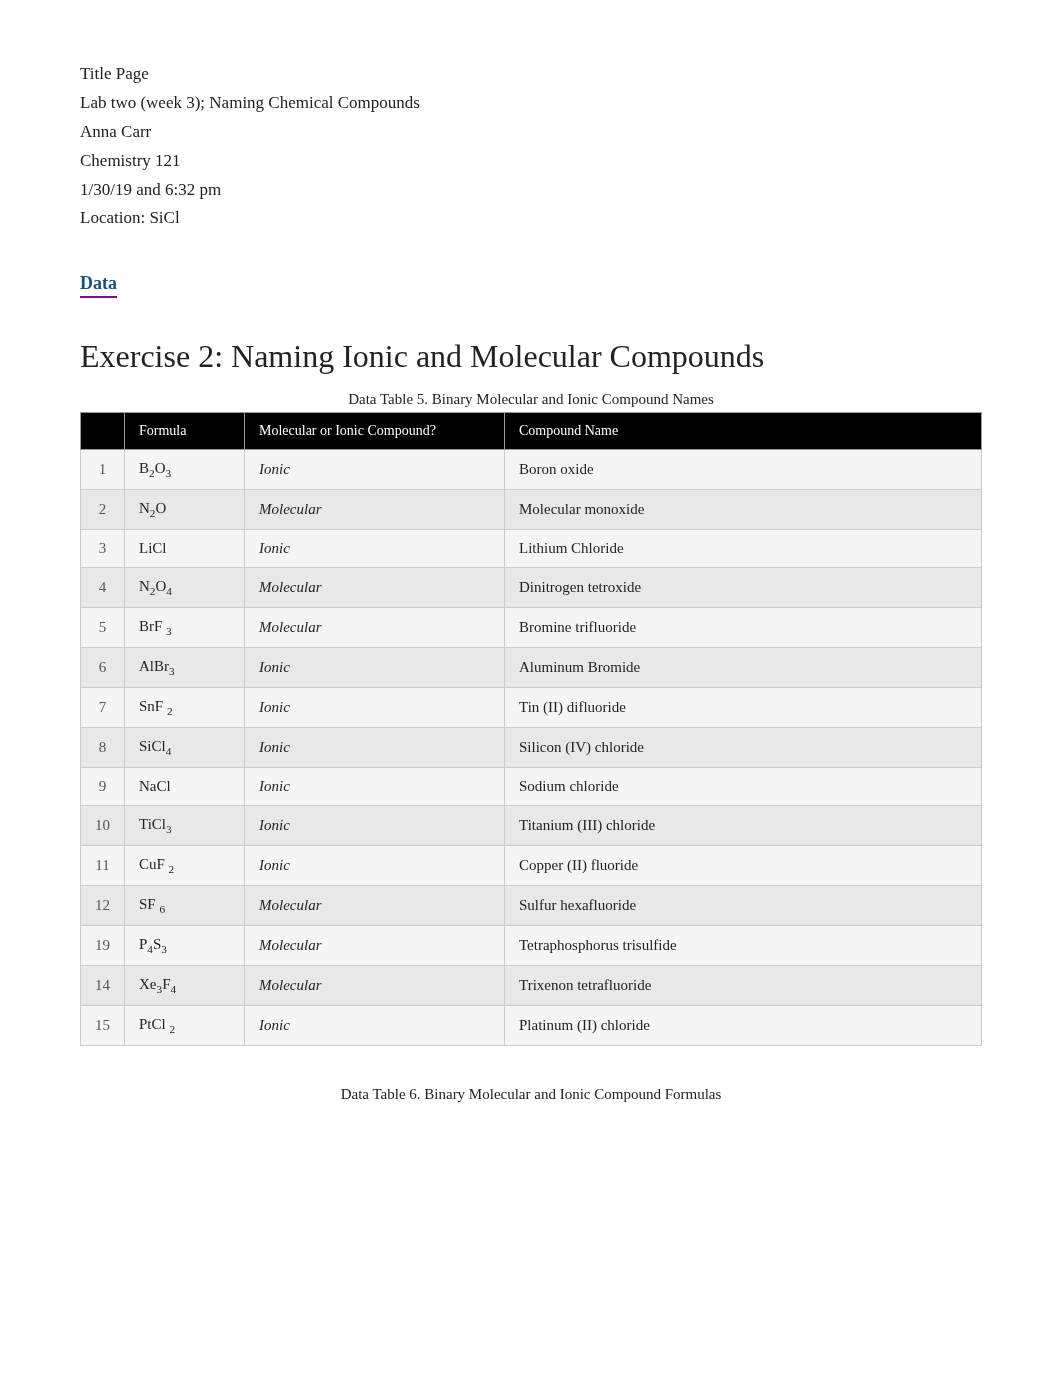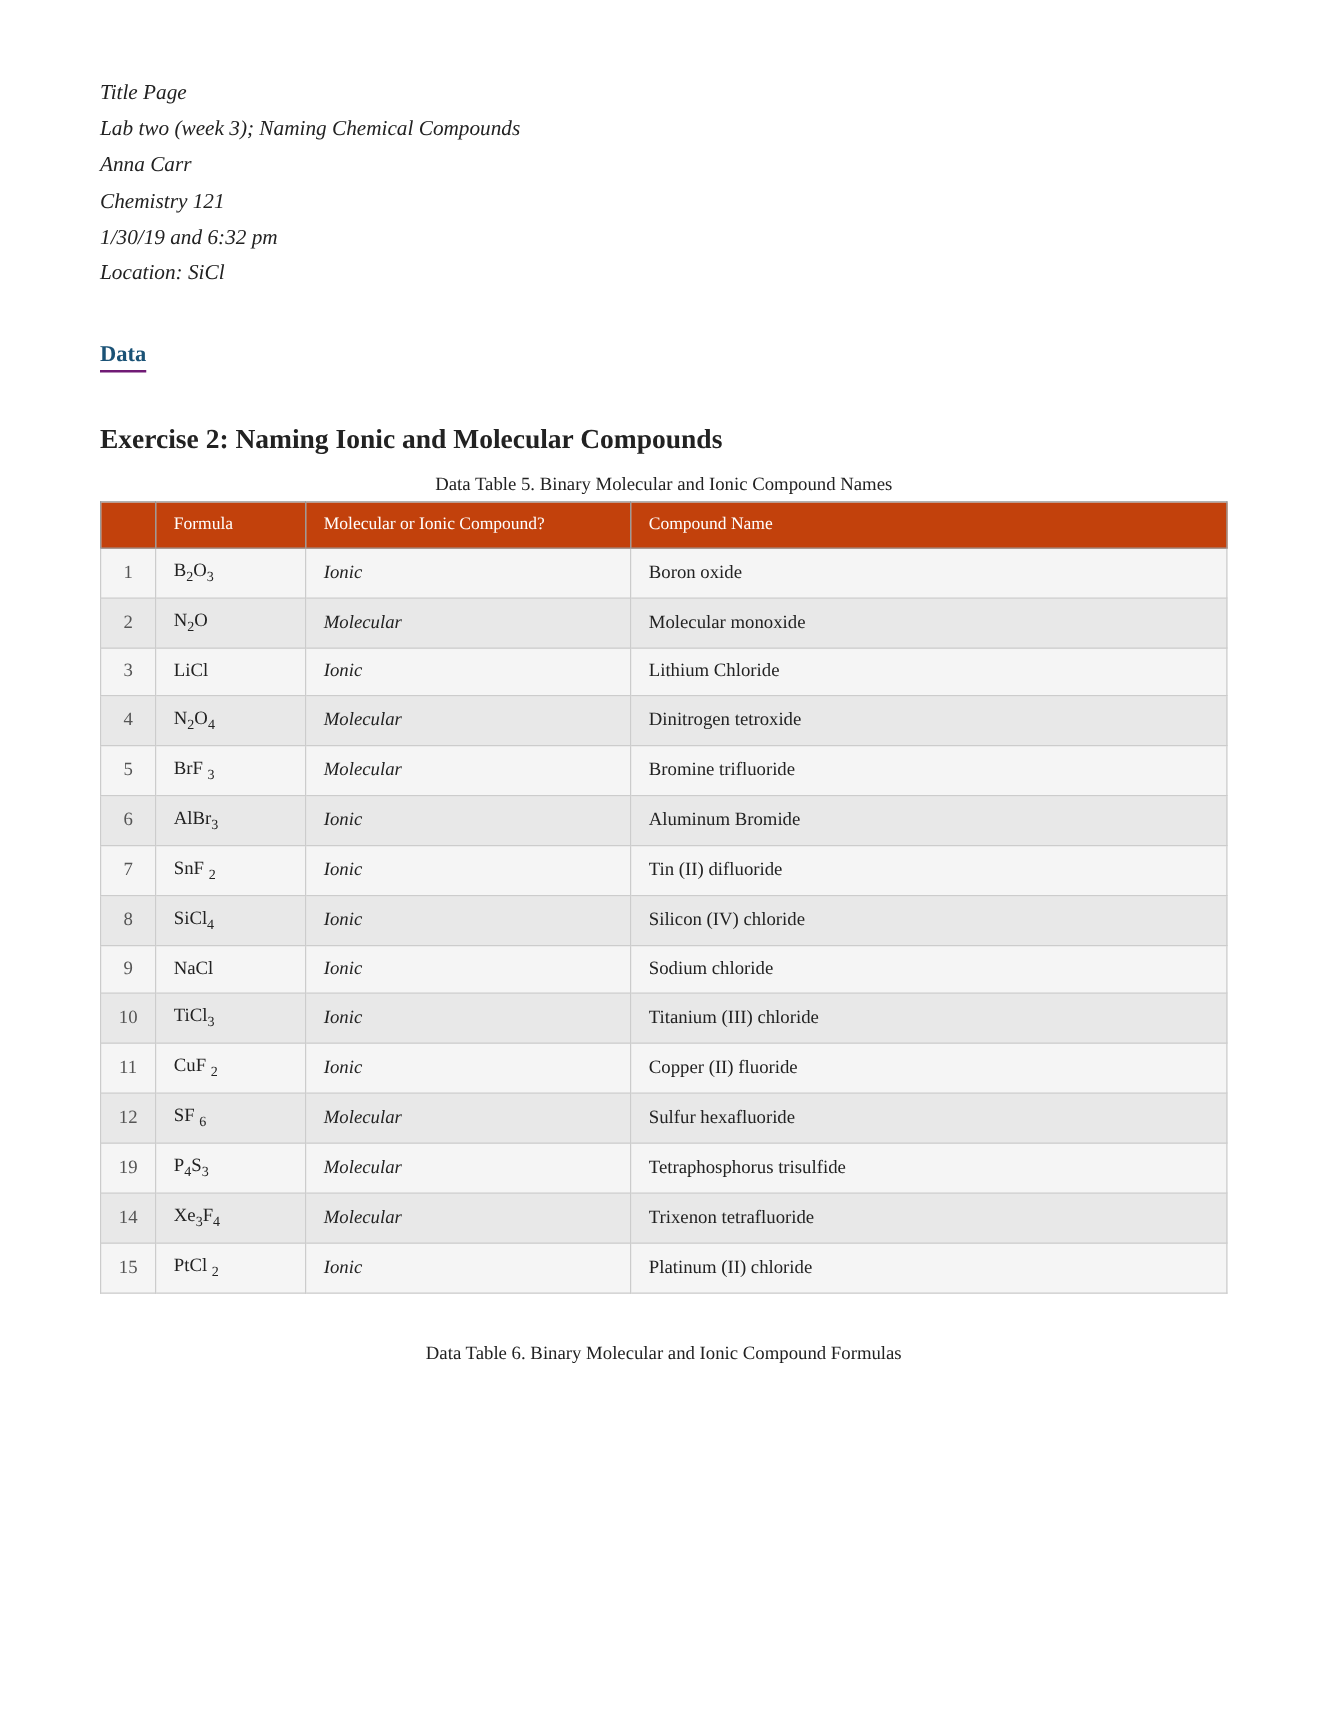--- a/index.html
+++ b/index.html
@@ -14,53 +14,52 @@
       margin: 0 auto;
     }
 
     .title-section {
       margin-bottom: 40px;
     }
 
     .title-section p {
       font-size: 17px;
       line-height: 1.7;
-      font-style: italic;
     }
 
     .section-heading {
       font-size: 18px;
       color: #1a5276;
       border-bottom: 2px solid #701a75;
       display: inline-block;
       margin-bottom: 30px;
       padding-bottom: 2px;
     }
 
     .exercise-heading {
-      font-size: 22px;
-      font-weight: bold;
+      font-size: 32px;
+      font-weight: normal;
       margin-bottom: 16px;
     }
 
     .table-caption {
       text-align: center;
       font-size: 15px;
       margin-bottom: 0;
       color: #222;
     }
 
     table {
       width: 100%;
       border-collapse: collapse;
       margin-bottom: 40px;
     }
 
     thead tr {
-      background-color: #c2410c;
+      background-color: #000000;
     }
 
     thead th {
       color: #fff;
       font-weight: normal;
       font-size: 14px;
       padding: 10px 14px;
       text-align: left;
       border: 1px solid #999;
     }

